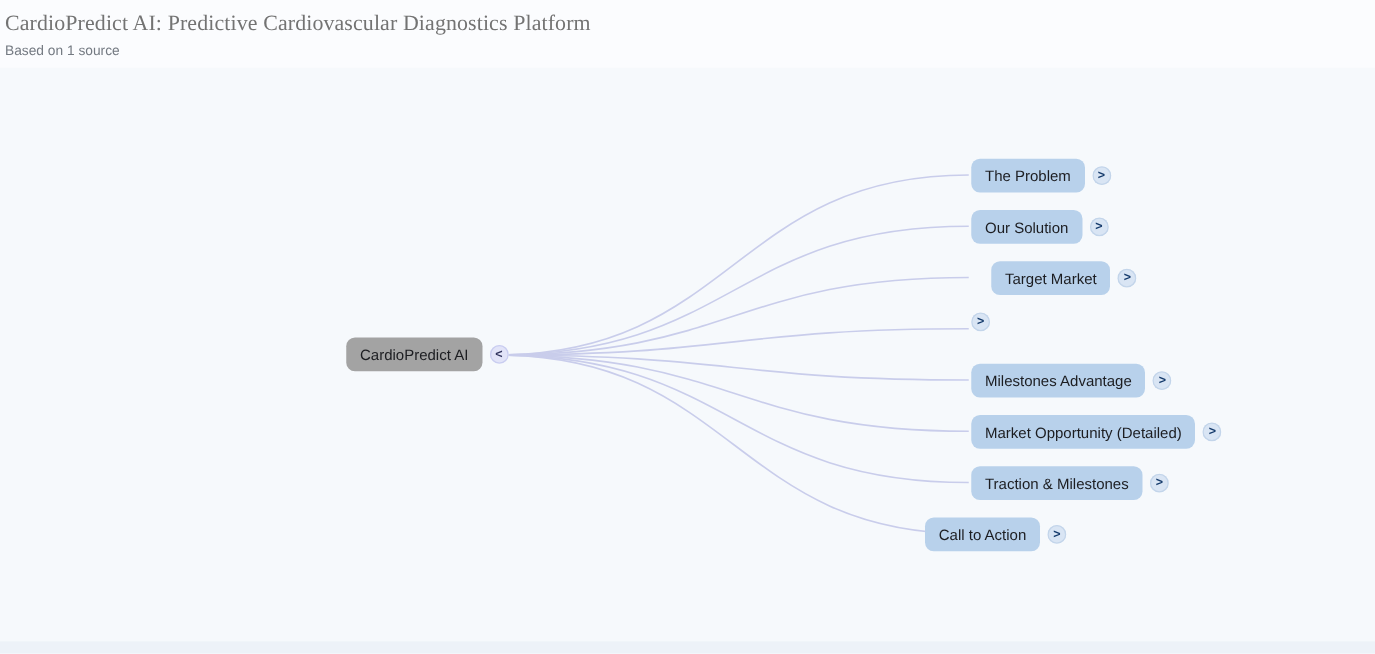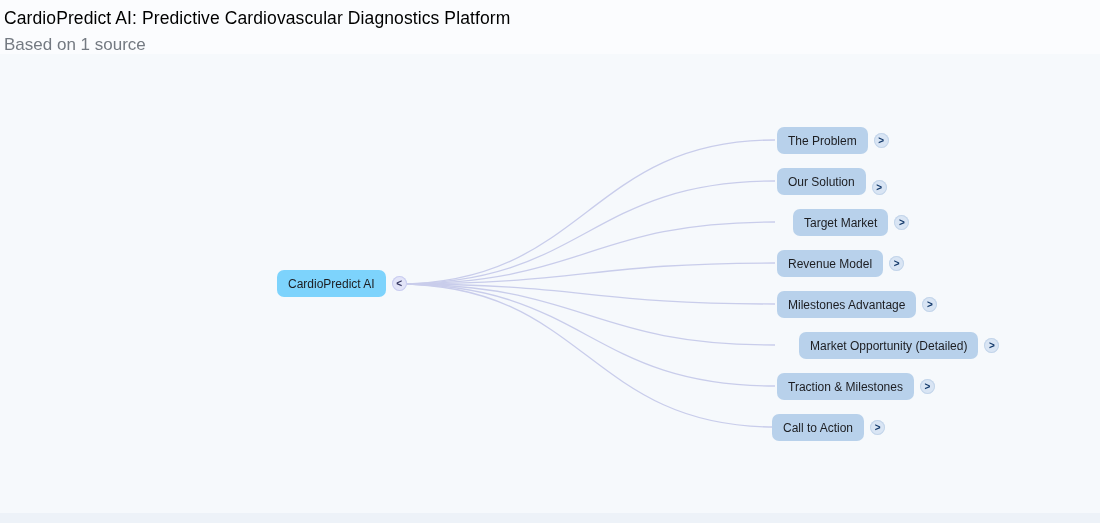--- a/index.html
+++ b/index.html
@@ -7,44 +7,44 @@
   body {
     font-family: "Liberation Sans", sans-serif;
     background: #fbfcfe;
     position: relative;
   }
   .header {
     position: absolute; left: 0; top: 0; width: 100%; height: 54px;
     padding: 8px 0 0 4px; background: #fbfcfe; z-index: 3;
   }
   .title {
-    font-size: 17.5px; color: #000000; font-weight: 400; letter-spacing: .1px;
+    font-size: 17.5px; color: #737373; font-weight: 400; letter-spacing: .1px; font-family: Liberation Serif, serif;
   }
   .subtitle {
-    font-size: 17px; color: #747a82; margin-top: 6px;
+    font-size: 11px; color: #747a82; margin-top: 6px;
   }
   .canvas {
     position: absolute; left: 0; top: 54px; width: 1100px; height: 459px;
     background: #f6f9fc; z-index: 1;
   }
   .bottom-edge {
     position: absolute; left: 0; top: 513px; width: 1100px; height: 10px;
     background: #edf2f8; z-index: 2;
   }
   svg.links { position: absolute; left: 0; top: 0; width: 1100px; height: 523px; z-index: 1; }
   .node-row {
     position: absolute; display: flex; align-items: center; gap: 6px; z-index: 2;
   }
   .node {
     border-radius: 7px; font-size: 12px; color: #1c1d21;
     display: flex; align-items: center; justify-content: center;
     padding: 0 11px; white-space: nowrap; cursor: pointer;
   }
   .node.root {
-    background: #7dd3fc; height: 27px; font-size: 12px;
+    background: #a3a3a3; height: 27px; font-size: 12px;
   }
   .node.branch {
     background: #b8d1eb; height: 27px;
   }
   .toggle-btn {
     width: 15px; height: 15px; border-radius: 50%;
     display: flex; align-items: center; justify-content: center;
     font-size: 10px; font-weight: 700; cursor: pointer; border: none;
     padding: 0; line-height: 1;
   }
@@ -84,55 +84,54 @@
     </button>
 </div>
 
 <div id="branches">
     <div class="node-row" style="left: 777px; top: 127px;">
       <div class="node branch">The Problem</div>
       <button class="toggle-btn expand">
         <span>&gt;</span>
       </button>
     </div>
-    <div class="node-row" style="left: 777px; top: 168px; align-items: flex-end;">
+    <div class="node-row" style="left: 777px; top: 168px;">
       <div class="node branch">Our Solution</div>
       <button class="toggle-btn expand">
         <span>&gt;</span>
       </button>
     </div>
     <div class="node-row" style="left: 777px; top: 209px; margin-left: 16px;">
       <div class="node branch">Target Market</div>
       <button class="toggle-btn expand">
         <span>&gt;</span>
       </button>
     </div>
     <div class="node-row" style="left: 777px; top: 250px;">
-      <div class="node branch">Revenue Model</div>
       <button class="toggle-btn expand">
         <span>&gt;</span>
       </button>
     </div>
     <div class="node-row" style="left: 777px; top: 291px;">
       <div class="node branch">Milestones Advantage</div>
       <button class="toggle-btn expand">
         <span>&gt;</span>
       </button>
     </div>
-    <div class="node-row" style="left: 799px; top: 332px;">
+    <div class="node-row" style="left: 777px; top: 332px;">
       <div class="node branch">Market Opportunity (Detailed)</div>
       <button class="toggle-btn expand">
         <span>&gt;</span>
       </button>
     </div>
     <div class="node-row" style="left: 777px; top: 373px;">
       <div class="node branch">Traction &amp; Milestones</div>
       <button class="toggle-btn expand">
         <span>&gt;</span>
       </button>
     </div>
-    <div class="node-row" style="left: 772px; top: 414px;">
+    <div class="node-row" style="left: 740px; top: 414px;">
       <div class="node branch">Call to Action</div>
       <button class="toggle-btn expand">
         <span>&gt;</span>
       </button>
     </div>
   </div>
 
 </body></html>

